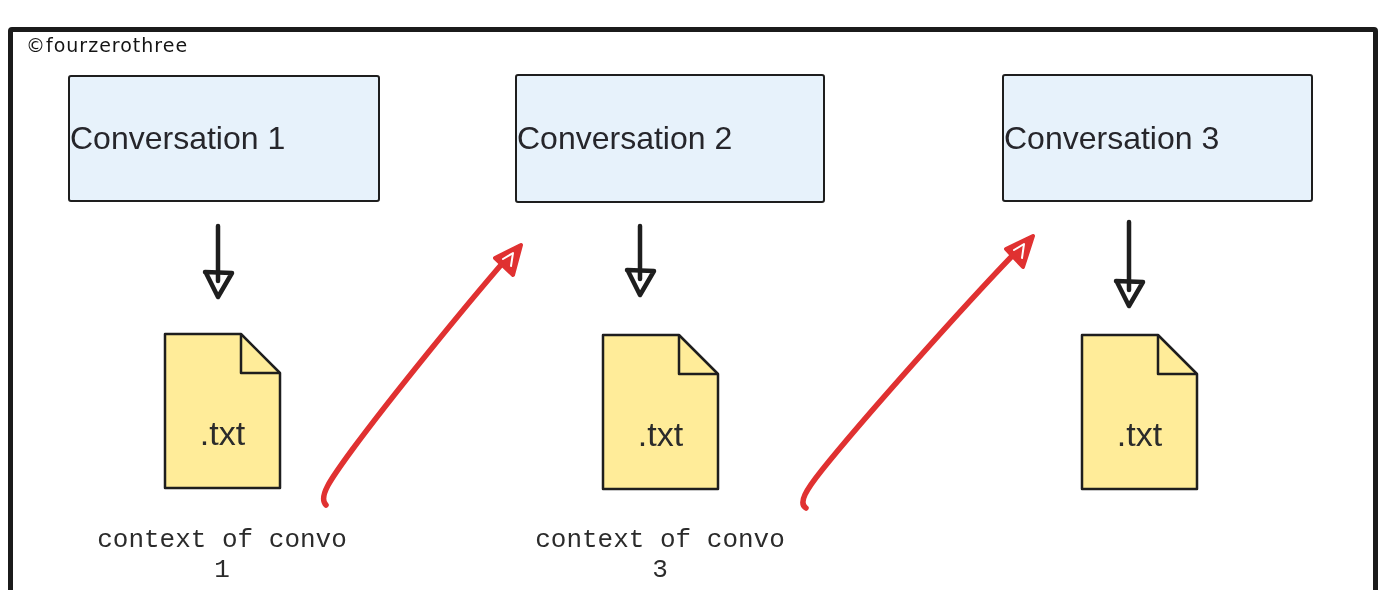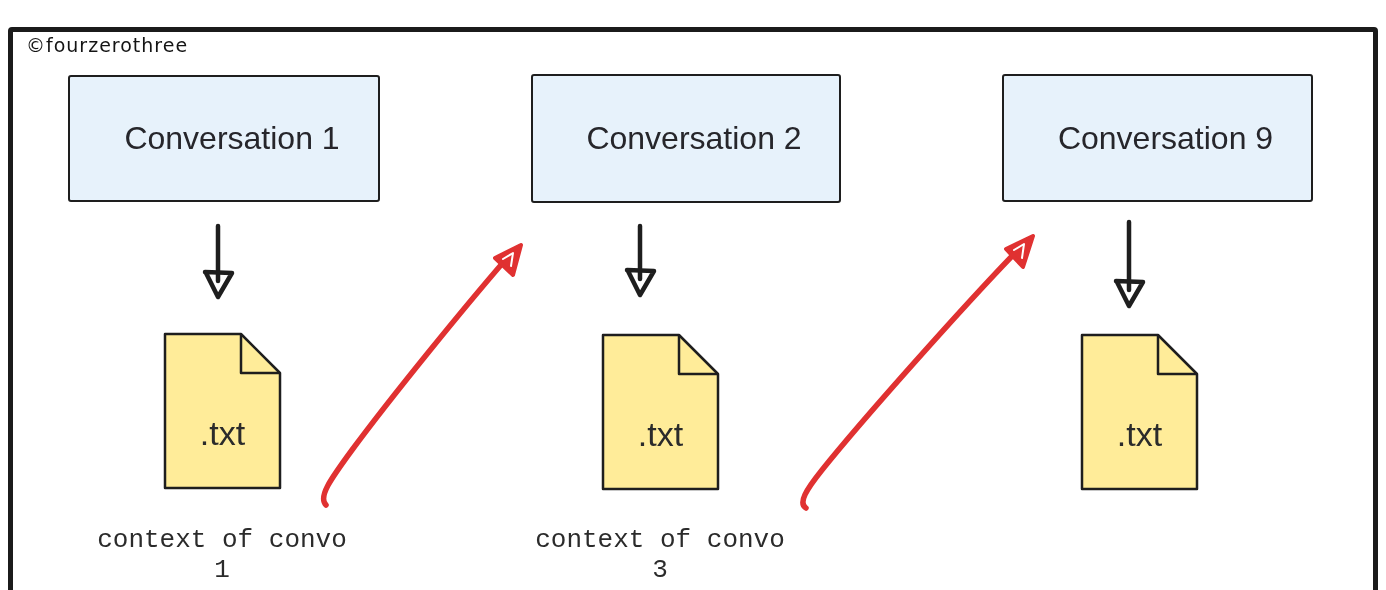--- a/index.html
+++ b/index.html
@@ -35,27 +35,25 @@
     color: #141414;
     font-family: "DejaVu Sans", sans-serif;
   }
   .conv-box {
     position: absolute;
     background: var(--box-fill);
     border: 2.5px solid var(--ink);
     border-radius: 3px;
     display: flex;
     align-items: center;
-    justify-content: center;
     font-size: 32px;
     color: var(--text);
-    padding-left: 16px;
   }
   .conv-1 { left: 68px;  top: 56px; width: 312px; height: 127px; }
-  .conv-2 { left: 531px; top: 55px; width: 310px; height: 129px; }
+  .conv-2 { left: 515px; top: 55px; width: 310px; height: 129px; }
   .conv-3 { left: 1002px; top: 55px; width: 311px; height: 128px; }
   .file {
     position: absolute;
     width: 119px;
     height: 158px;
   }
   .file-1 { left: 163px; top: 313px; }
   .file-2 { left: 601px; top: 314px; }
   .file-3 { left: 1080px; top: 314px; }
   .file .ext {
@@ -94,21 +92,21 @@
 
   <div class="watermark">©fourzerothree</div>
 
   <div class="conv-box conv-1">
     <span>Conversation 1</span>
   </div>
   <div class="conv-box conv-2">
     <span>Conversation 2</span>
   </div>
   <div class="conv-box conv-3">
-    <span>Conversation 9</span>
+    <span>Conversation 3</span>
   </div>
 
   <div class="file file-1">
     <svg width="119" height="158" viewBox="0 0 119 158">
       <path d="M2 2 H78 L117 41 V156 H2 Z" style="fill:var(--file-fill); stroke:var(--ink);" stroke-width="2.5" stroke-linejoin="round"></path>
       <path d="M78 2 V41 H117" style="fill:none; stroke:var(--ink);" stroke-width="2.5" stroke-linejoin="round"></path>
     </svg>
     <span class="ext">.txt</span>
   </div>
   <div class="file file-2">

